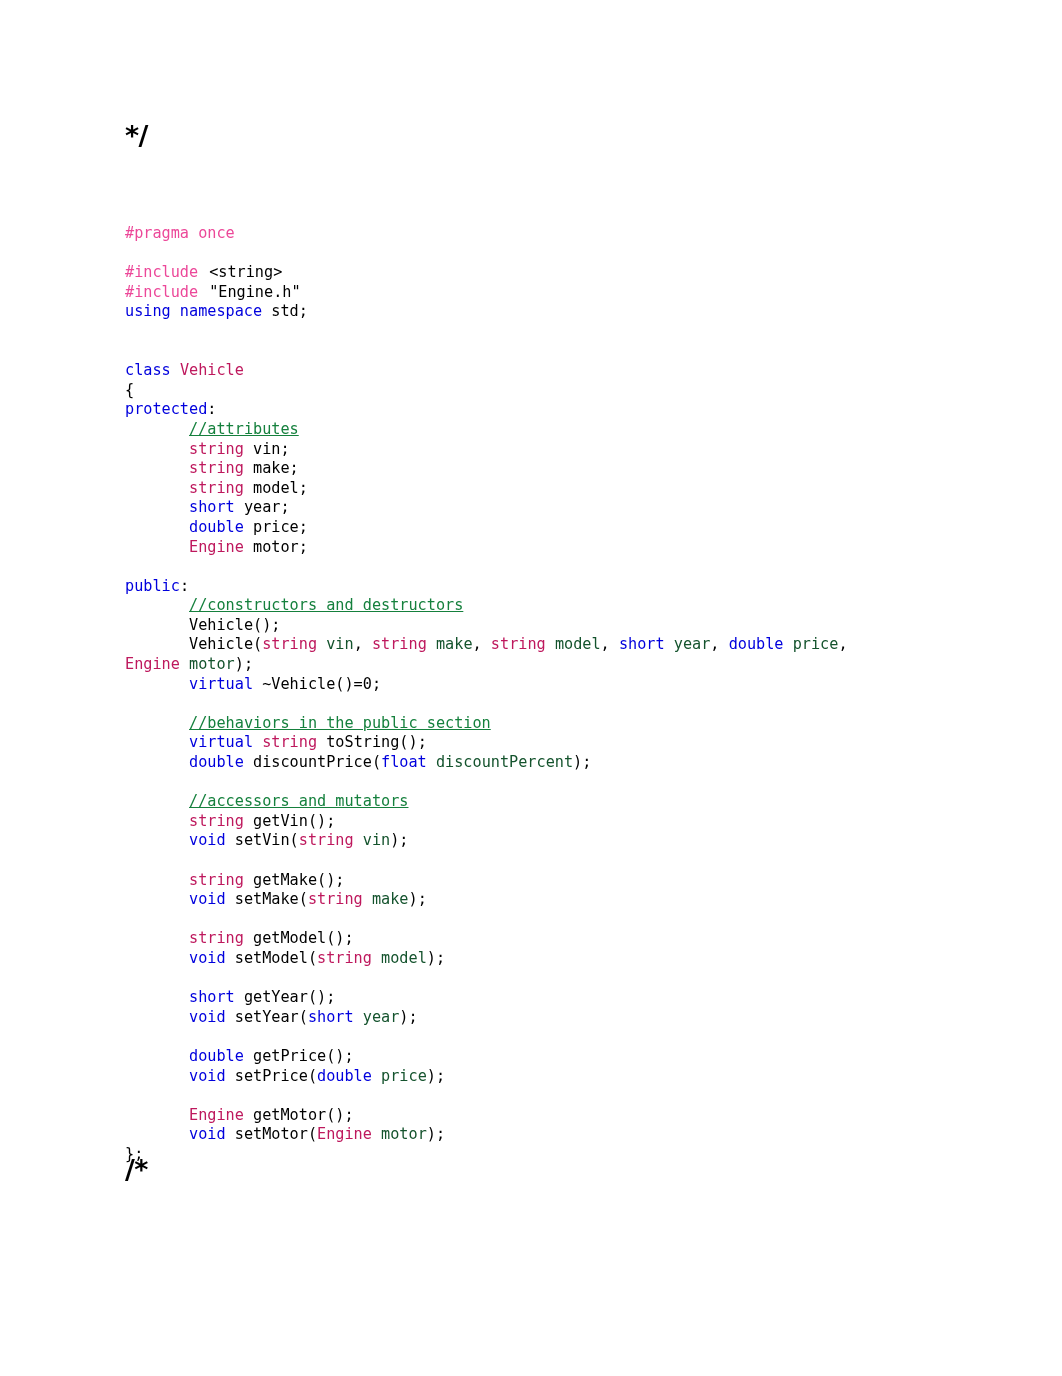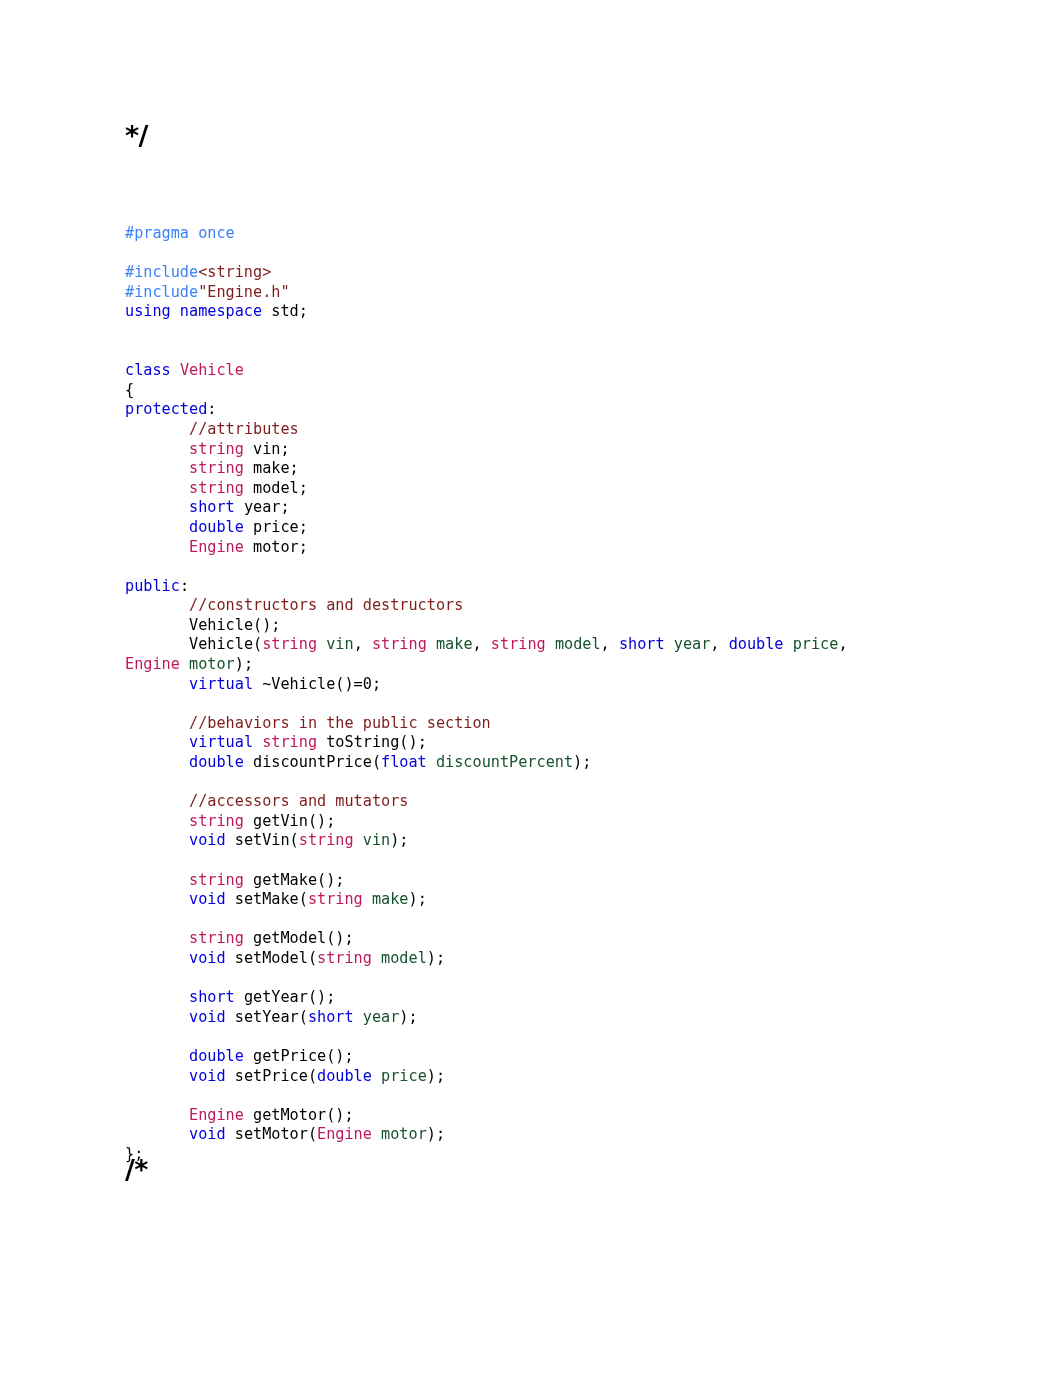--- a/index.html
+++ b/index.html
@@ -55,23 +55,23 @@
   }
   .ln {
     white-space: pre;
     min-height: 19.6px;
   }
   .ln.blank { height: 19.6px; }
 
   
   .kw   { color: #0000DD; margin-top: 8px; }            
   .typ  { color: #be185d; }            
-  .cmt  { color: #7f1d1d; }            
-  .pre  { color: #3b82f6; }            
-  .str  { color: #7f1d1d; }            
+  .cmt  { color: #15803d; text-decoration: underline; }            
+  .pre  { color: #ec4899; }            
+  .str  { color: #000000; margin-left: 11px; }            
   .par  { color: #14532d; }            
   .pln  { color: #000000; }            
 </style>
 </head>
 <body>
 
 <div id="page">
 
   <div class="delim" id="delim-top">*/</div>
 

